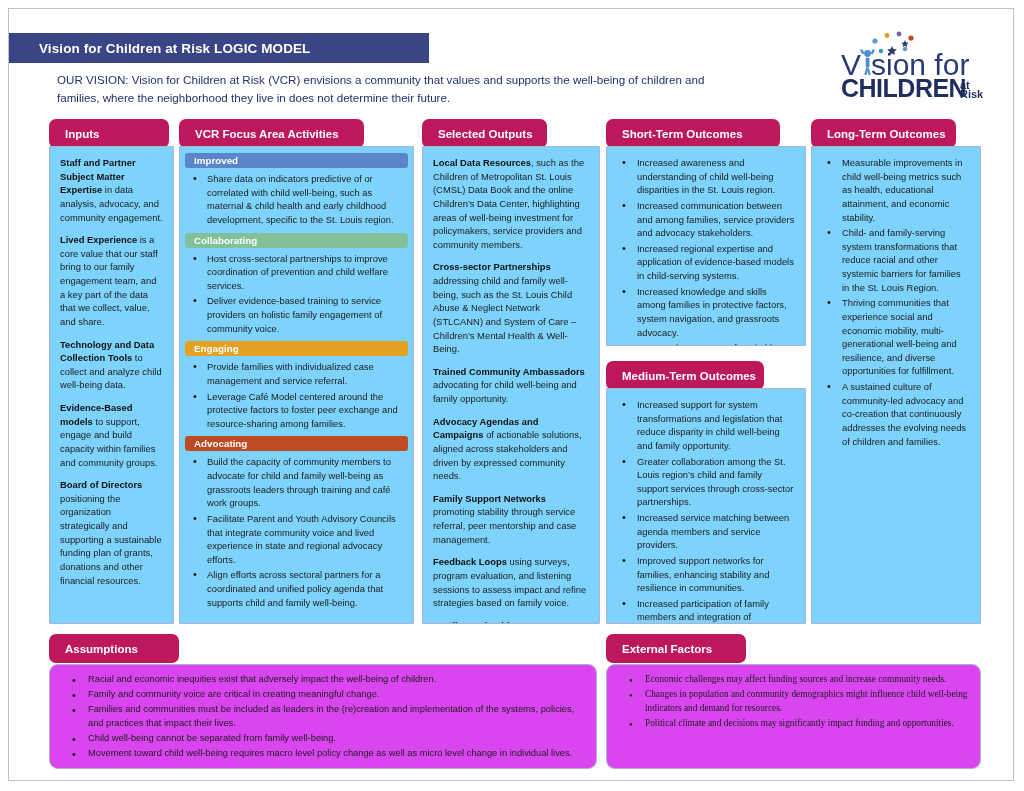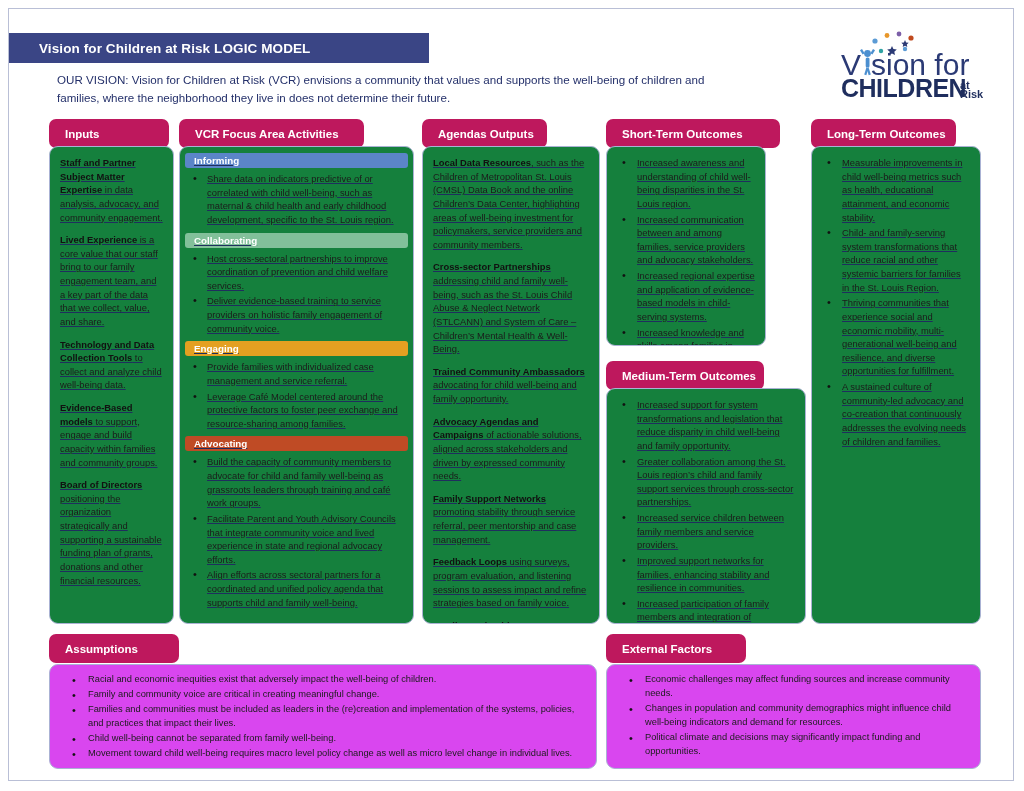--- a/index.html
+++ b/index.html
@@ -38,22 +38,22 @@
 
   
   .pill{
     position:absolute;background:#be185d;border-radius:7px;
     display:flex;align-items:center;color:#fff;font-weight:bold;
     font-size:11.5px;padding-left:16px;box-sizing:border-box;height:29px;
   }
 
   
   .card{
-    position:absolute;border:1px solid #aab2d4;border-radius:9px;
-    background:#15803d;box-sizing:border-box;overflow:hidden;text-decoration:underline;
+    position:absolute;border:1px solid #aab2d4;border-radius:1px;
+    background:#7dd3fc;box-sizing:border-box;overflow:hidden;
   }
   .card .inner{padding:9px 10px 8px 10px;}
   .para{font-size:9.4px;line-height:1.45;color:#1b1b1b;margin:0 0 9px 0;}
   .para:last-child{margin-bottom:1px;}
   .para b{font-weight:bold;color:#111;}
 
   
   ul.bl{margin:0;padding:0;list-style:none;}
   ul.bl li{
     position:relative;padding-left:20px;font-size:9.4px;line-height:1.45;
@@ -118,38 +118,38 @@
       <text x="125" y="71" font-family="'Liberation Sans', sans-serif" font-size="11" font-weight="bold" fill="#1f2e5e">Risk</text>
     </svg>
   </div>
 
   <div class="vision">
     <b>OUR VISION:</b><span class="norm"> Vision for Children at Risk (VCR) envisions a community that values and supports the well-being of children and families, where the neighborhood they live in does not determine their future.</span>
   </div>
 
   <div class="pill" style="left:40px;top:110px;width:120px;">Inputs</div>
   <div class="pill" style="left:170px;top:110px;width:185px;">VCR Focus Area Activities</div>
-  <div class="pill" style="left:413px;top:110px;width:125px;">Agendas Outputs</div>
+  <div class="pill" style="left:413px;top:110px;width:125px;">Selected Outputs</div>
   <div class="pill" style="left:597px;top:110px;width:174px;">Short-Term Outcomes</div>
   <div class="pill" style="left:802px;top:110px;width:145px;">Long-Term Outcomes</div>
 
   <div class="card" style="left:40px;top:137px;width:125px;height:478px;">
     <div class="inner" id="inputs-body">
         <p class="para"><b>Staff and Partner Subject Matter Expertise</b><span> in data analysis, advocacy, and community engagement.</span></p>
         <p class="para"><b>Lived Experience</b><span> is a core value that our staff bring to our family engagement team, and a key part of the data that we collect, value, and share.</span></p>
         <p class="para"><b>Technology and Data Collection Tools</b><span> to collect and analyze child well-being data.</span></p>
         <p class="para"><b>Evidence-Based models</b><span> to support, engage and build capacity within families and community groups.</span></p>
         <p class="para"><b>Board of Directors</b><span> positioning the organization strategically and supporting a sustainable funding plan of grants, donations and other financial resources.</span></p>
       </div>
   </div>
 
   <div class="card" style="left:170px;top:137px;width:235px;height:478px;">
     <div class="inner" id="activities-body" style="padding:6px 5px 6px 5px;">
         <div class="actblock">
-          <div class="subhead" style="background: rgb(91, 133, 200);">Informing</div>
+          <div class="subhead" style="background: rgb(91, 133, 200);">Improved</div>
           <ul class="bl">
             <li>Share data on indicators predictive of or correlated with child well-being, such as maternal &amp; child health and early childhood development, specific to the St. Louis region.</li>
           </ul>
         </div>
         <div class="actblock">
           <div class="subhead" style="background: rgb(130, 192, 154);">Collaborating</div>
           <ul class="bl">
             <li>Host cross-sectoral partnerships to improve coordination of prevention and child welfare services.</li>
             <li>Deliver evidence-based training to service providers on holistic family engagement of community voice.</li>
           </ul>
@@ -177,39 +177,39 @@
         <p class="para"><b>Local Data Resources</b><span>, such as the Children of Metropolitan St. Louis (CMSL) Data Book and the online Children’s Data Center, highlighting areas of well-being investment for policymakers, service providers and community members.</span></p>
         <p class="para"><b>Cross-sector Partnerships</b><span> addressing child and family well-being, such as the St. Louis Child Abuse &amp; Neglect Network (STLCANN) and System of Care – Children’s Mental Health &amp; Well-Being.</span></p>
         <p class="para"><b>Trained Community Ambassadors</b><span> advocating for child well-being and family opportunity.</span></p>
         <p class="para"><b>Advocacy Agendas and Campaigns</b><span> of actionable solutions, aligned across stakeholders and driven by expressed community needs.</span></p>
         <p class="para"><b>Family Support Networks</b><span> promoting stability through service referral, peer mentorship and case management.</span></p>
         <p class="para"><b>Feedback Loops</b><span> using surveys, program evaluation, and listening sessions to assess impact and refine strategies based on family voice.</span></p>
         <p class="para"><b>Family Leadership Center</b></p>
       </div>
   </div>
 
-  <div class="card" style="left:597px;top:137px;width:160px;height:200px;">
+  <div class="card" style="left:597px;top:137px;width:200px;height:200px;">
     <div class="inner" id="short-body">
         <ul class="bl">
           <li>Increased awareness and understanding of child well-being disparities in the St. Louis region.</li>
           <li>Increased communication between and among families, service providers and advocacy stakeholders.</li>
           <li>Increased regional expertise and application of evidence-based models in child-serving systems.</li>
           <li>Increased knowledge and skills among families in protective factors, system navigation, and grassroots advocacy.</li>
           <li>Increased awareness of equitable policies informed by disparity data and community voice.</li>
         </ul>
       </div>
   </div>
 
   <div class="pill" style="left:597px;top:352px;width:158px;">Medium-Term Outcomes</div>
   <div class="card" style="left:597px;top:379px;width:200px;height:236px;">
     <div class="inner" id="medium-body">
         <ul class="bl">
           <li>Increased support for system transformations and legislation that reduce disparity in child well-being and family opportunity.</li>
           <li>Greater collaboration among the St. Louis region’s child and family support services through cross-sector partnerships.</li>
-          <li>Increased service children between family members and service providers.</li>
+          <li>Increased service matching between agenda members and service providers.</li>
           <li>Improved support networks for families, enhancing stability and resilience in communities.</li>
           <li>Increased participation of family members and integration of community voice in state and regional advocacy efforts.</li>
         </ul>
       </div>
   </div>
 
   <div class="card" style="left:802px;top:137px;width:170px;height:478px;">
     <div class="inner" id="long-body">
         <ul class="bl">
           <li>Measurable improvements in child well-being metrics such as health, educational attainment, and economic stability.</li>
@@ -227,21 +227,21 @@
           <li>Racial and economic inequities exist that adversely impact the well-being of children.</li>
           <li>Family and community voice are critical in creating meaningful change.</li>
           <li>Families and communities must be included as leaders in the (re)creation and implementation of the systems, policies, and practices that impact their lives.</li>
           <li>Child well-being cannot be separated from family well-being.</li>
           <li>Movement toward child well-being requires macro level policy change as well as micro level change in individual lives.</li>
         </ul>
       </div>
   </div>
 
   <div class="pill" style="left:597px;top:625px;width:140px;">External Factors</div>
-  <div class="bottomcard" style="left:597px;top:655px;width:375px;height:105px;">
+  <div class="bottomcard" style="left:597px;top:655px;width:375px;height:105px;font-family:Liberation Serif, serif;">
     <div class="inner" id="external-body">
         <ul class="bl">
           <li>Economic challenges may affect funding sources and increase community needs.</li>
           <li>Changes in population and community demographics might influence child well-being indicators and demand for resources.</li>
           <li>Political climate and decisions may significantly impact funding and opportunities.</li>
         </ul>
       </div>
   </div>
 
 </div>

